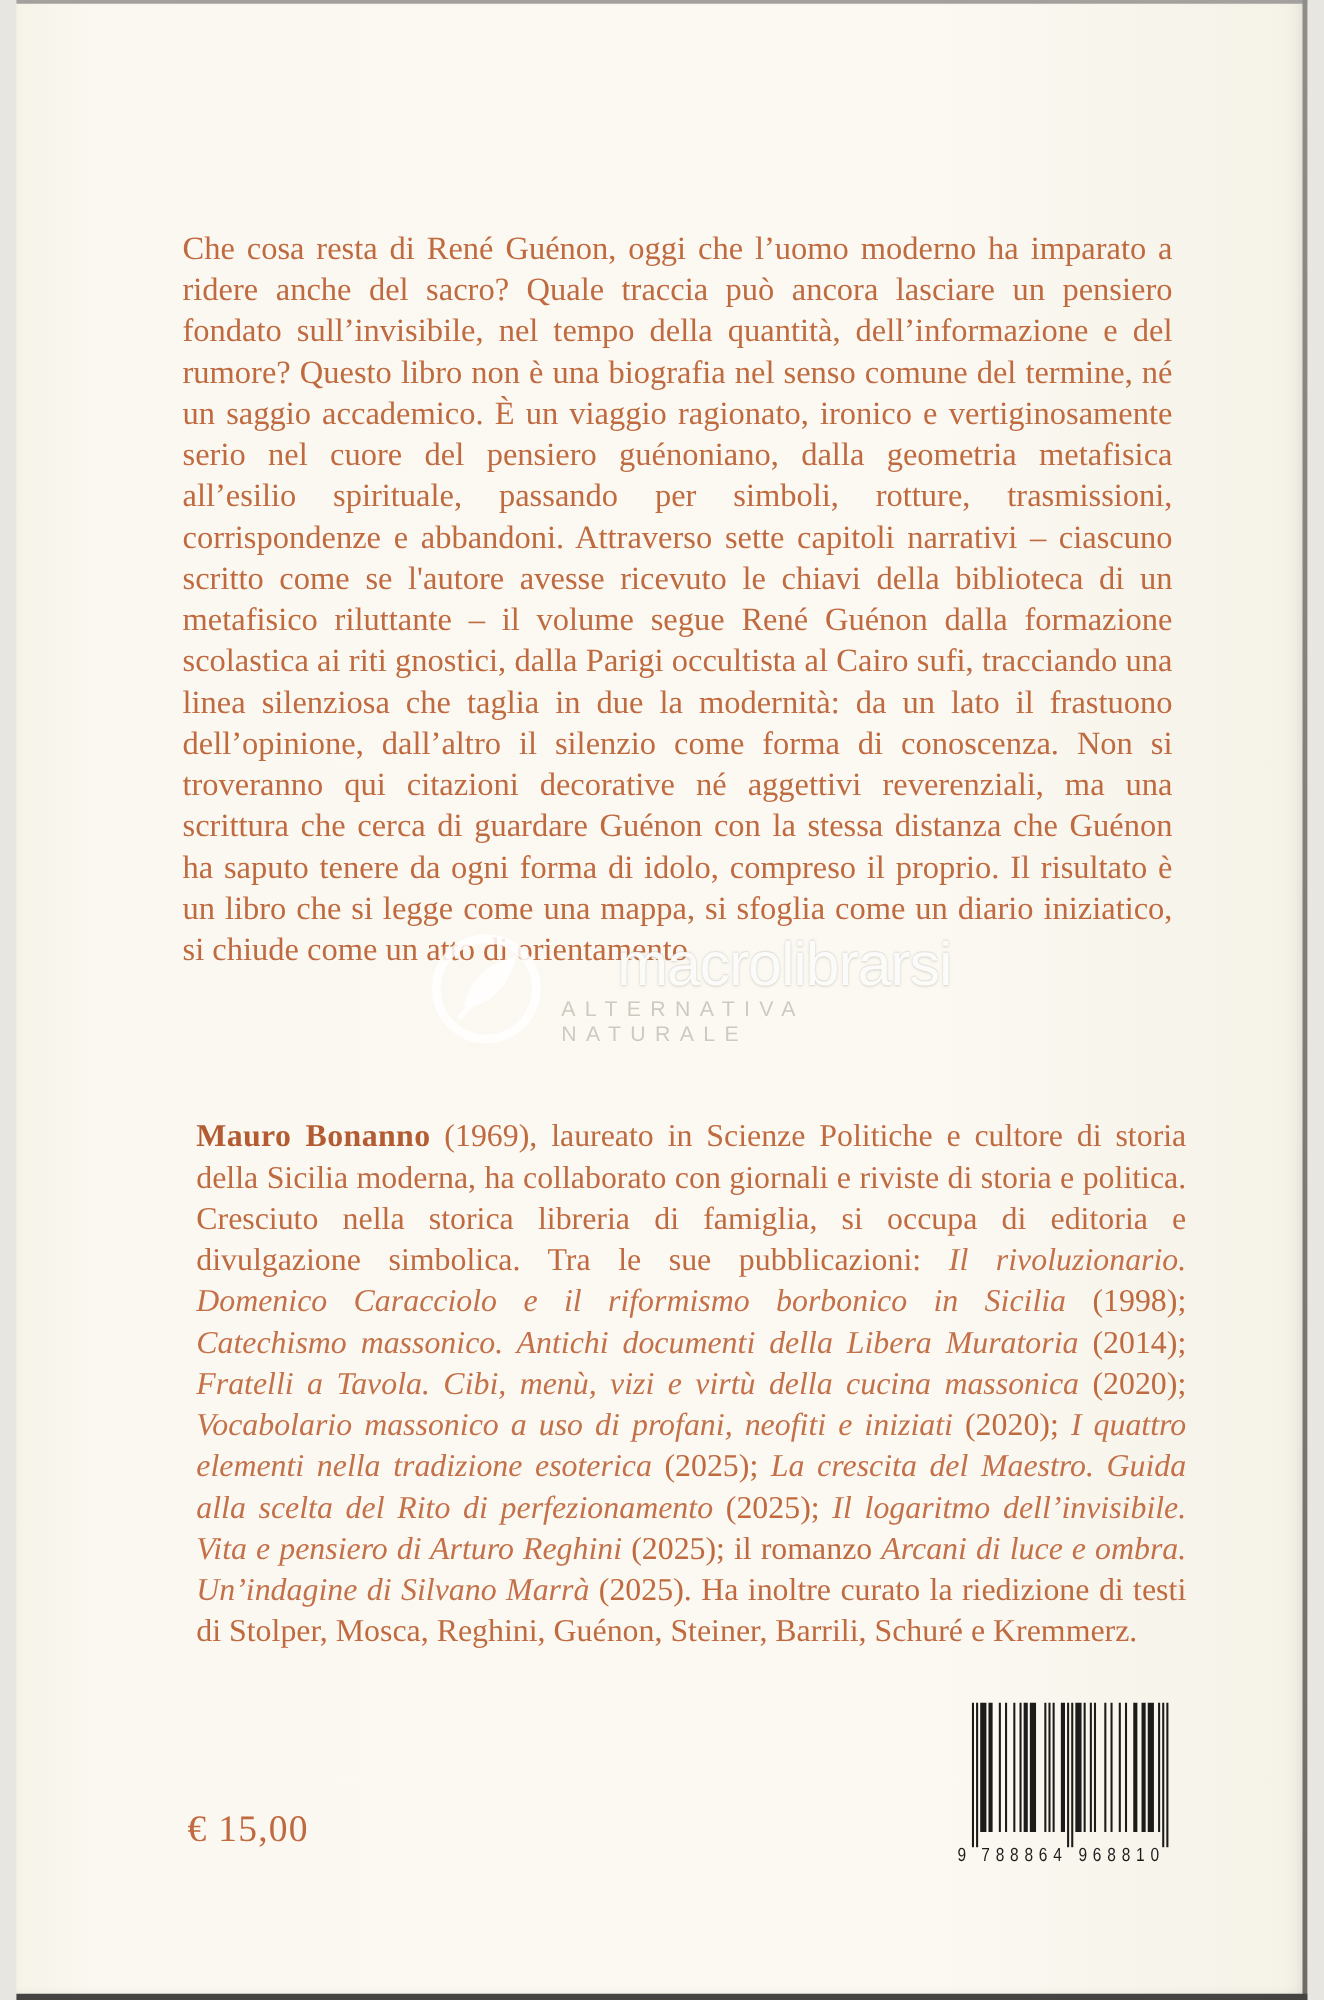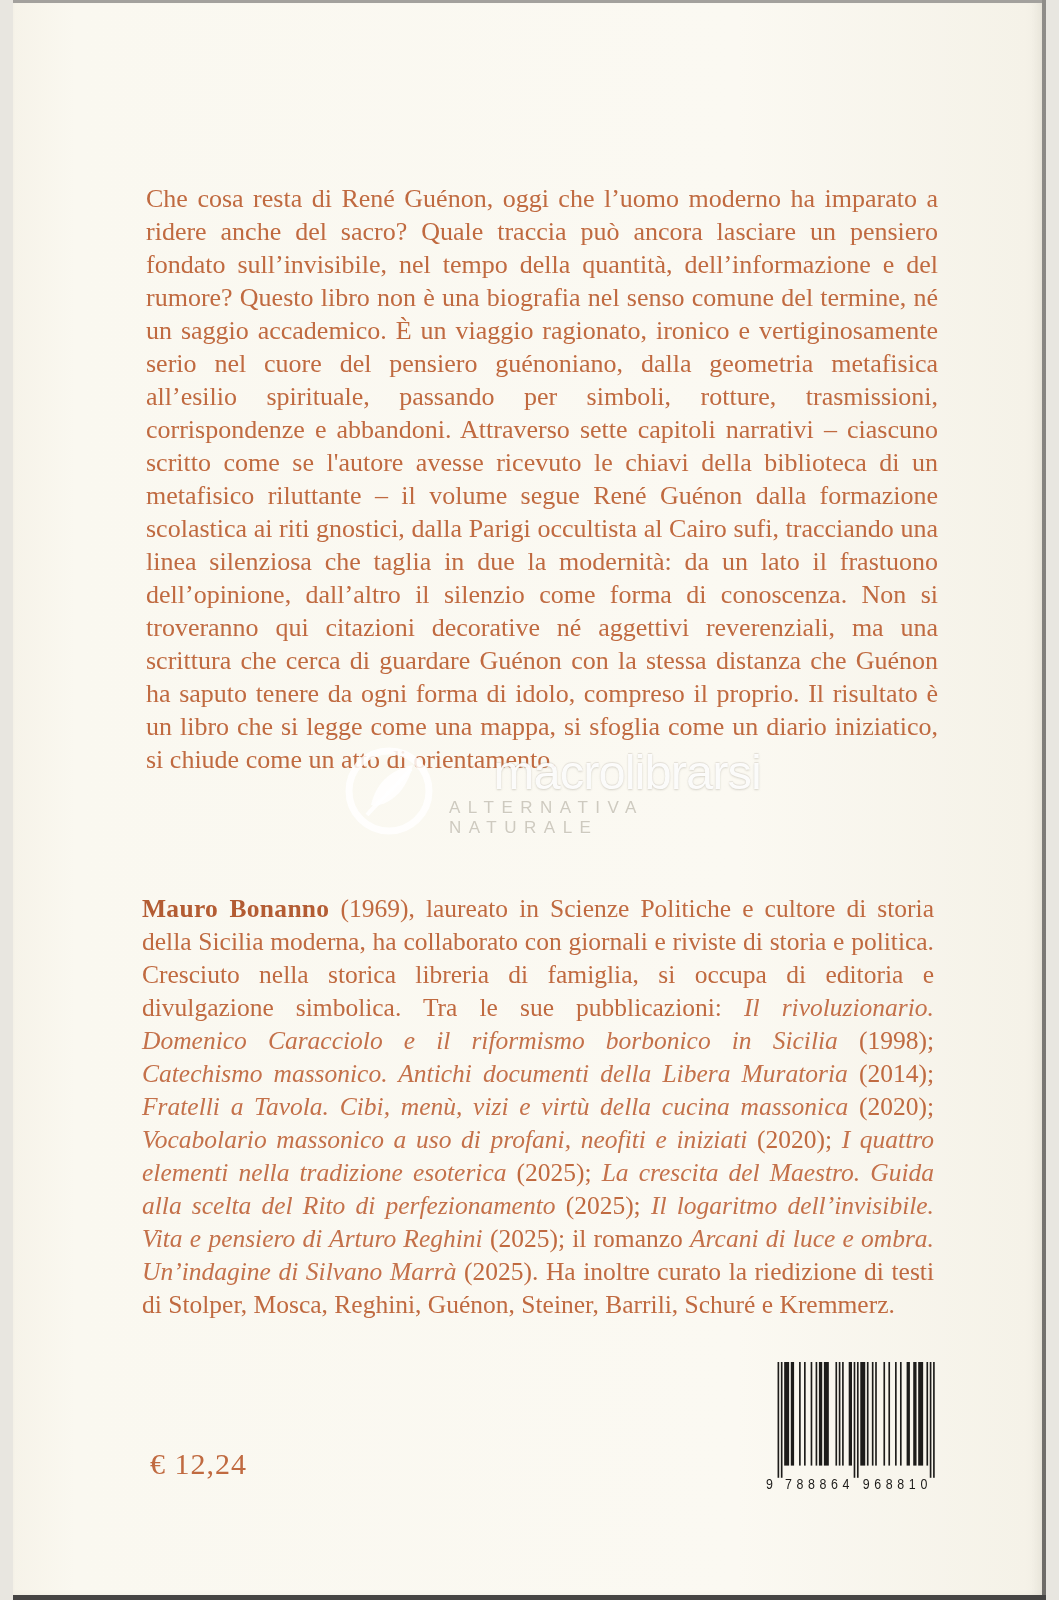--- a/index.html
+++ b/index.html
@@ -14,21 +14,21 @@
   }
   .edge-top{position:absolute;left:0;top:0;width:100%;height:3px;background:#a3a19d;}
   .edge-right{position:absolute;right:0;top:0;width:4px;height:100%;background:linear-gradient(180deg,#8f8d89,#6e6c68);}
   .edge-bottom{position:absolute;left:0;bottom:0;width:100%;height:5px;background:#454443;}
   .blurb{
     position:absolute;left:133px;top:156px;width:792px;
     font-size:26px;line-height:33px;color:#c06a40;
     text-align:justify;
   }
   .bio{
-    position:absolute;left:129px;top:866px;width:792px;
+    position:absolute;left:144px;top:866px;width:792px;
     font-size:25.5px;line-height:33px;color:#c06a40;
     text-align:justify;
   }
   .bio b{color:#b35c33;letter-spacing:.3px;}
   .bio i{color:#c4714a;}
   .watermark{
     position:absolute;left:328px;top:744px;width:420px;height:98px;
     display:flex;align-items:center;gap:12px;
     pointer-events:none;
   }
@@ -75,21 +75,21 @@
       </svg>
     </span>
     <span class="wm-text">
       <span class="wm-brand">macrolibrarsi</span>
       <span class="wm-tagline">ALTERNATIVA NATURALE</span>
     </span>
   </div>
 
   <p class="bio"><b>Mauro Bonanno</b><span> (1969), laureato in Scienze Politiche e cultore di storia della Sicilia moderna, ha collaborato con giornali e riviste di storia e politica. Cresciuto nella storica libreria di famiglia, si occupa di editoria e divulgazione simbolica. Tra le sue pubblicazioni: </span><i>Il rivoluzionario. Domenico Caracciolo e il riformismo borbonico in Sicilia</i><span> (1998); </span><i>Catechismo massonico. Antichi documenti della Libera Muratoria</i><span> (2014); </span><i>Fratelli a Tavola. Cibi, menù, vizi e virtù della cucina massonica</i><span> (2020); </span><i>Vocabolario massonico a uso di profani, neofiti e iniziati</i><span> (2020); </span><i>I quattro elementi nella tradizione esoterica</i><span> (2025); </span><i>La crescita del Maestro. Guida alla scelta del Rito di perfezionamento</i><span> (2025); </span><i>Il logaritmo dell’invisibile. Vita e pensiero di Arturo Reghini</i><span> (2025); il romanzo </span><i>Arcani di luce e ombra. Un’indagine di Silvano Marrà</i><span> (2025). Ha inoltre curato la riedizione di testi di Stolper, Mosca, Reghini, Guénon, Steiner, Barrili, Schuré e Kremmerz.</span></p>
 
-  <div class="price">€ 12,24</div>
+  <div class="price">€ 15,00</div>
 
   <div class="barcode">
     <svg id="barcode-svg" width="182" height="130" viewBox="0 0 110 64" preserveAspectRatio="none">
         <rect x="10" y="0" width="1" height="57" fill="#1d1c1a"></rect>
         <rect x="12" y="0" width="1" height="57" fill="#1d1c1a"></rect>
         <rect x="14" y="0" width="3" height="51" fill="#1d1c1a"></rect>
         <rect x="18" y="0" width="2" height="51" fill="#1d1c1a"></rect>
         <rect x="23" y="0" width="1" height="51" fill="#1d1c1a"></rect>
         <rect x="26" y="0" width="1" height="51" fill="#1d1c1a"></rect>
         <rect x="30" y="0" width="1" height="51" fill="#1d1c1a"></rect>

